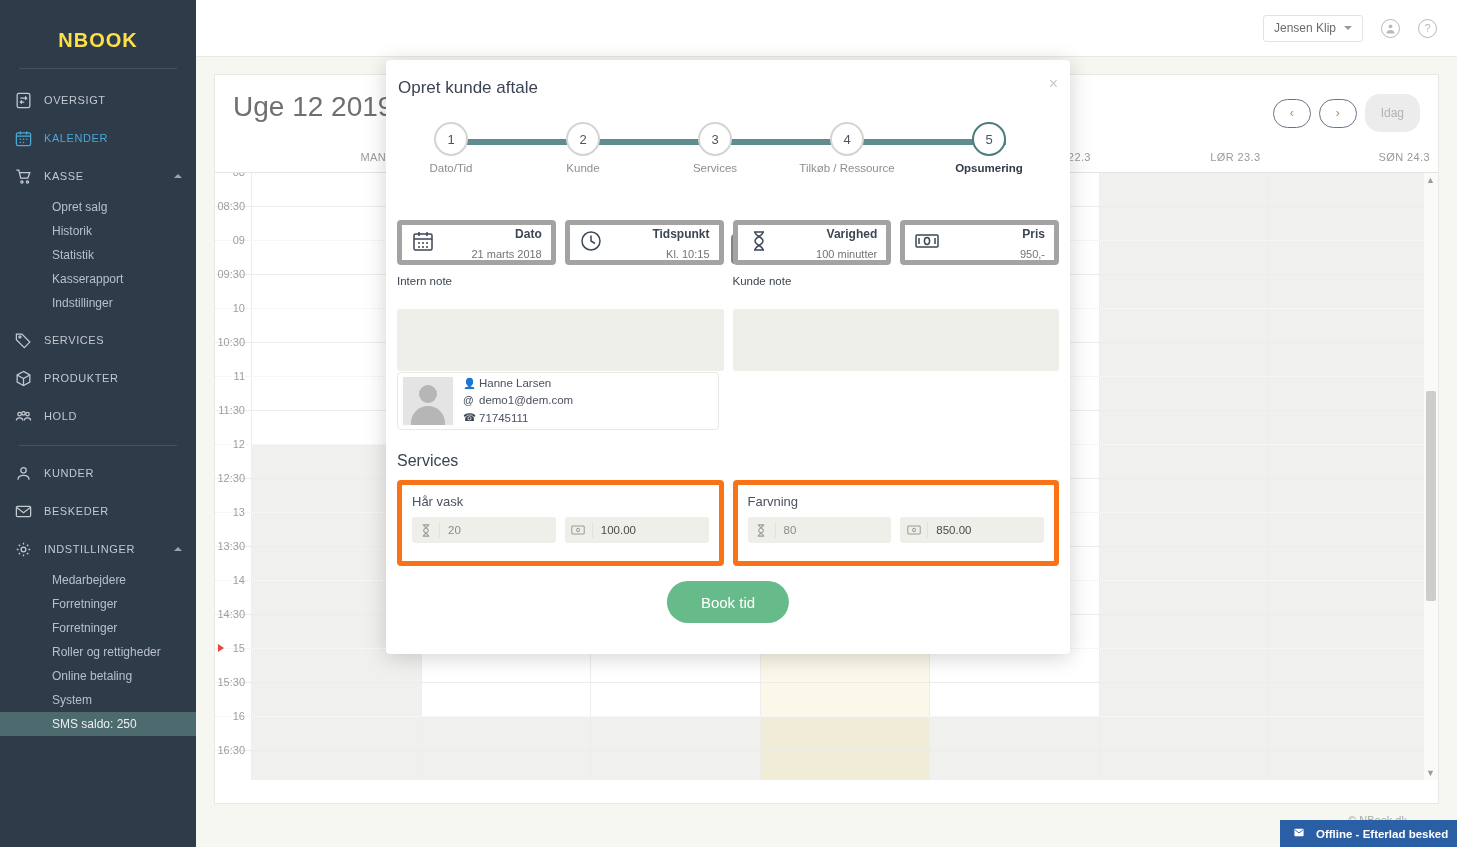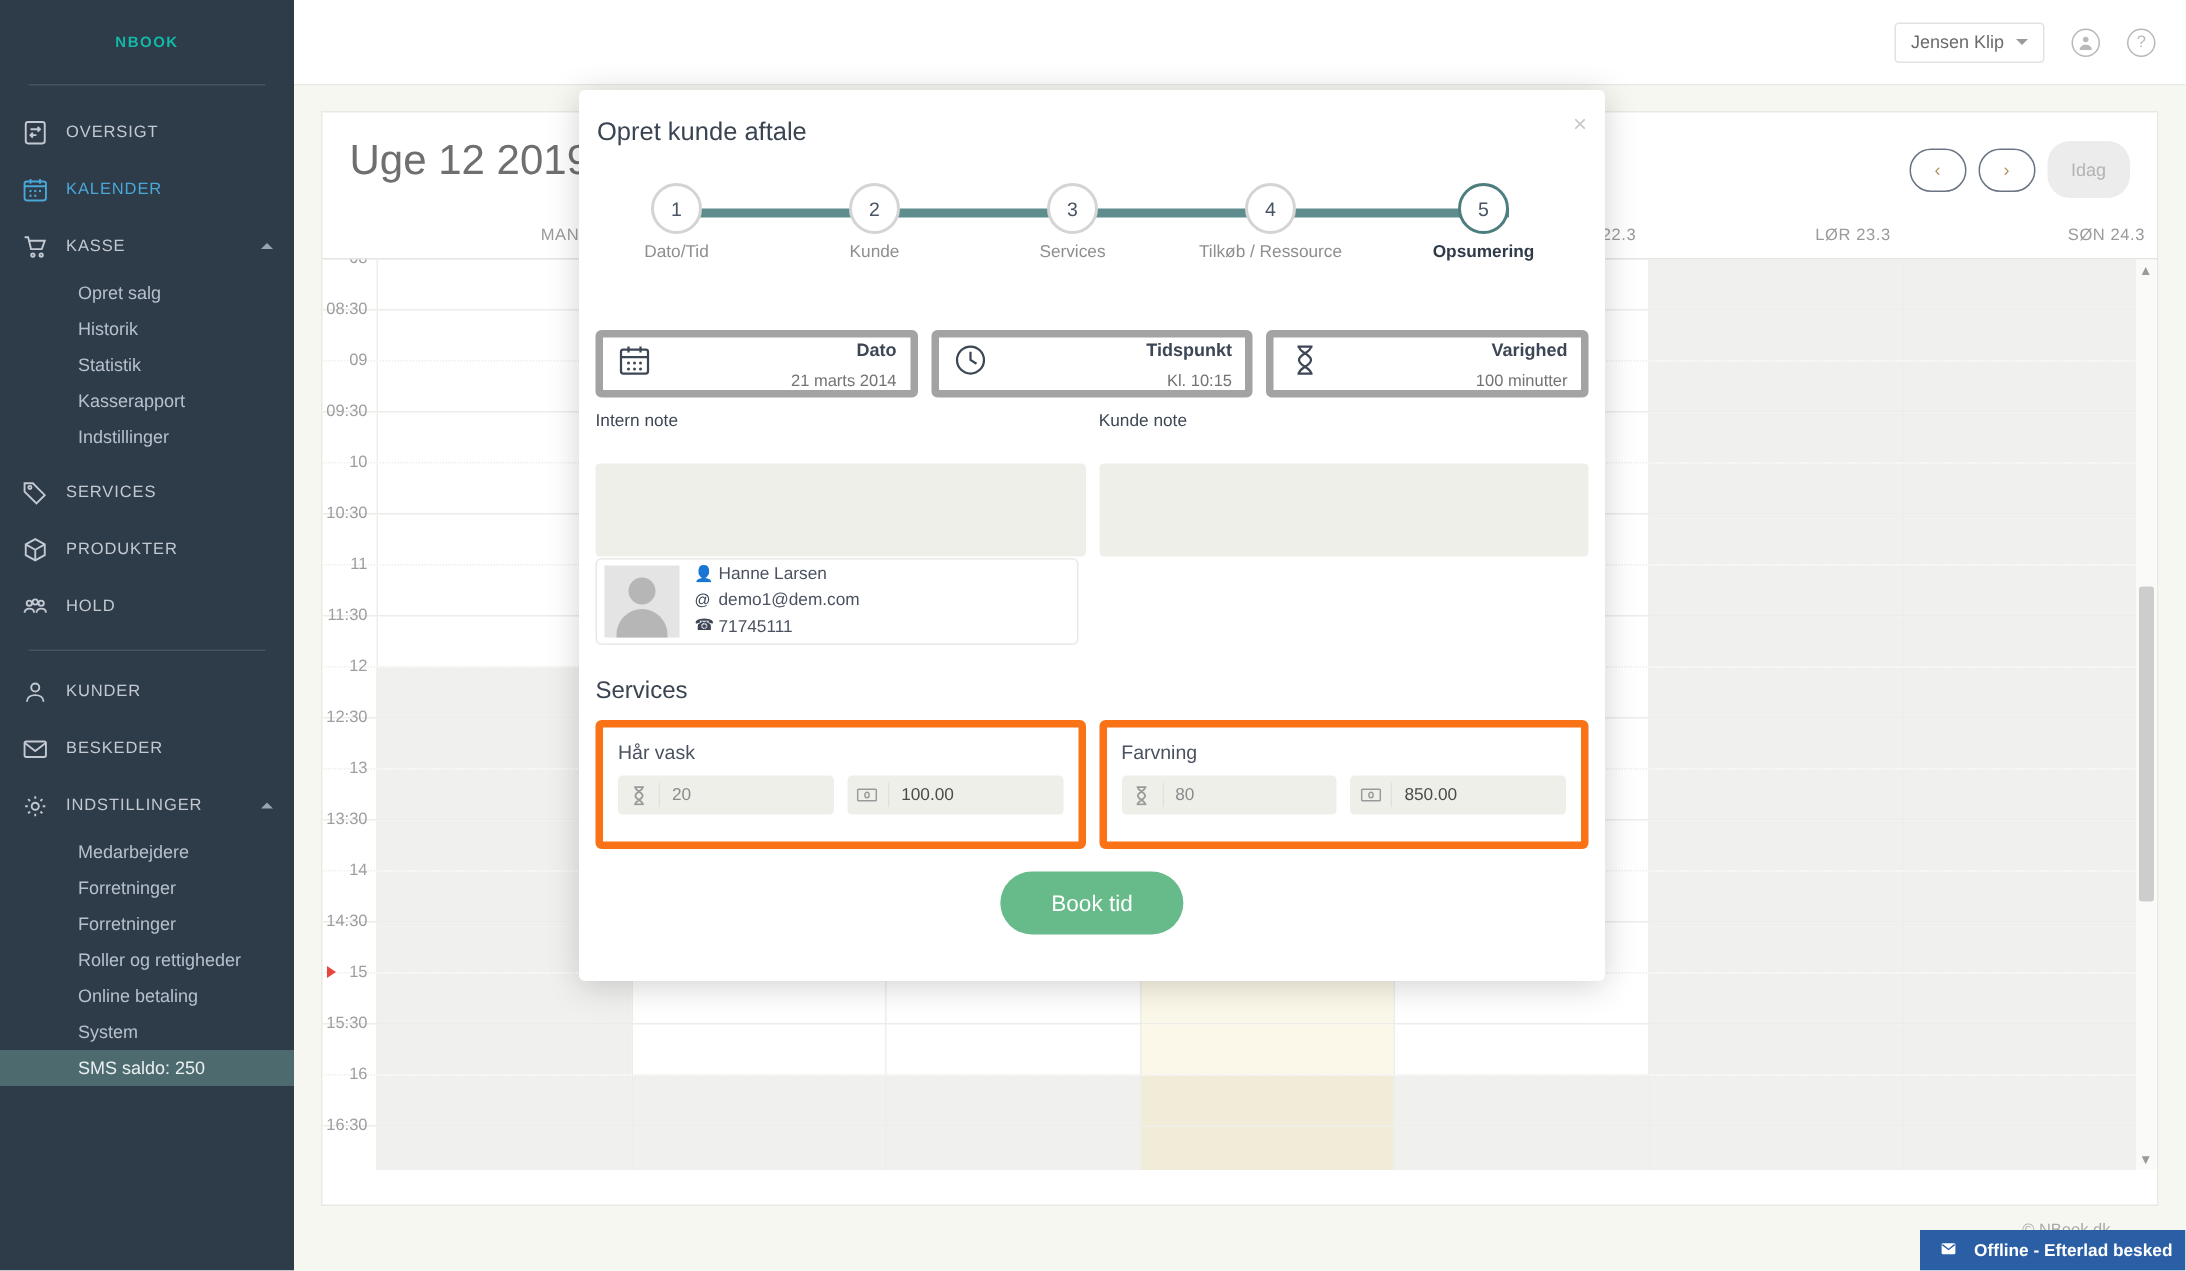--- a/index.html
+++ b/index.html
@@ -14,21 +14,21 @@
   
   .sidebar {
     position: absolute; left: 0; top: 0;
     width: 196px; height: 847px;
     background: #2e3b49;
     color: #c3c9d1;
     overflow: hidden;
   }
   .brand {
     height: 56px; display: flex; align-items: center; justify-content: center;
-    color: #14b8a6; font-size: 10px; font-weight: bold; letter-spacing: 1px;
+    color: #fde047; font-size: 20px; font-weight: bold; letter-spacing: 1px; margin-top: 12px;
   }
   .side-divider { height:1px; background:#45525f; margin: 0 19px 12px 19px; }
   .nav-item {
     display: flex; align-items: center;
     height: 38px; padding-left: 14px; position: relative;
     font-size: 11px; letter-spacing: .6px; color: #c3c9d1;
     cursor: pointer;
   }
   .nav-item .ic { width: 30px; height:20px; display:flex; align-items:center; color:#c3c9d1; }
   .nav-item.active { color: #4aa8d8; }
@@ -566,39 +566,49 @@
               <rect x="3" y="5" width="18" height="16" rx="1.5"></rect>
               <path d="M3 10h18M8 3v4M16 3v4"></path>
               <circle cx="8" cy="14" r="1" fill="#3c4654" stroke="none"></circle>
               <circle cx="12" cy="14" r="1" fill="#3c4654" stroke="none"></circle>
               <circle cx="16" cy="14" r="1" fill="#3c4654" stroke="none"></circle>
               <circle cx="8" cy="18" r="1" fill="#3c4654" stroke="none"></circle>
               <circle cx="12" cy="18" r="1" fill="#3c4654" stroke="none"></circle>
               <circle cx="16" cy="18" r="1" fill="#3c4654" stroke="none"></circle>
             </svg>
         </span>
-        <span class="txt"><span class="lbl">Dato</span><br><span class="val">21 marts 2014</span></span>
+        <span class="txt"><span class="lbl">Dato</span><br><span class="val">21 marts 2018</span></span>
       </div>
       <div class="info-card">
         <span>
           <svg style="width:24px;height:24px;stroke:#3c4654;fill:none;stroke-width:1.5" viewBox="0 0 24 24">
               <circle cx="12" cy="12" r="9"></circle>
               <path d="M12 6.5V12l4 2.5"></path>
             </svg>
         </span>
         <span class="txt"><span class="lbl">Tidspunkt</span><br><span class="val">Kl. 10:15</span></span>
       </div>
       <div class="info-card">
         <span>
           <svg style="width:24px;height:24px;stroke:#3c4654;fill:none;stroke-width:1.5" viewBox="0 0 24 24">
               <path d="M7 3h10M7 21h10M8 3c0 4 8 5 8 9s-8 5-8 9"></path>
               <path d="M16 3c0 4-8 5-8 9s8 5 8 9"></path>
             </svg>
         </span>
         <span class="txt"><span class="lbl">Varighed</span><br><span class="val">100 minutter</span></span>
+      </div>
+      <div class="info-card">
+        <span>
+          <svg style="width:26px;height:24px;stroke:#3c4654;fill:none;stroke-width:1.5" viewBox="0 0 26 24">
+              <rect x="2" y="6" width="22" height="12" rx="1"></rect>
+              <ellipse cx="13" cy="12" rx="2.6" ry="3.4"></ellipse>
+              <path d="M5 9v6M21 9v6"></path>
+            </svg>
+        </span>
+        <span class="txt"><span class="lbl">Pris</span><br><span class="val">950,-</span></span>
       </div>
     </div>
 
     <div class="notes">
       <div class="note-block">
         <div class="note-lbl">Intern note</div>
         <textarea class="note-area" value="" style=""></textarea>
       </div>
       <div class="note-block">
         <div class="note-lbl">Kunde note</div>

